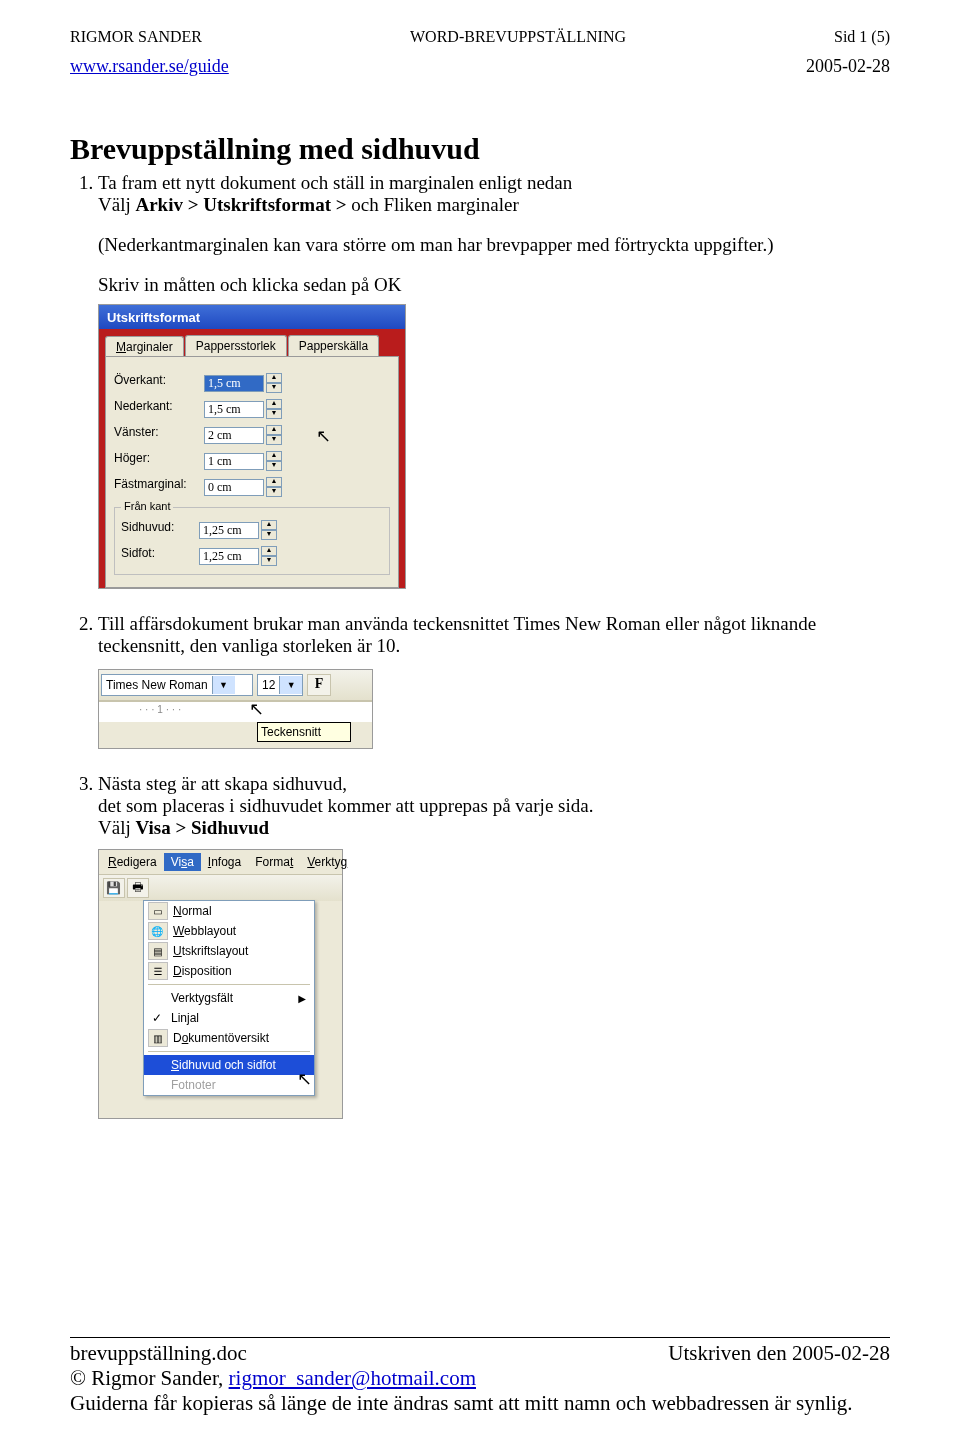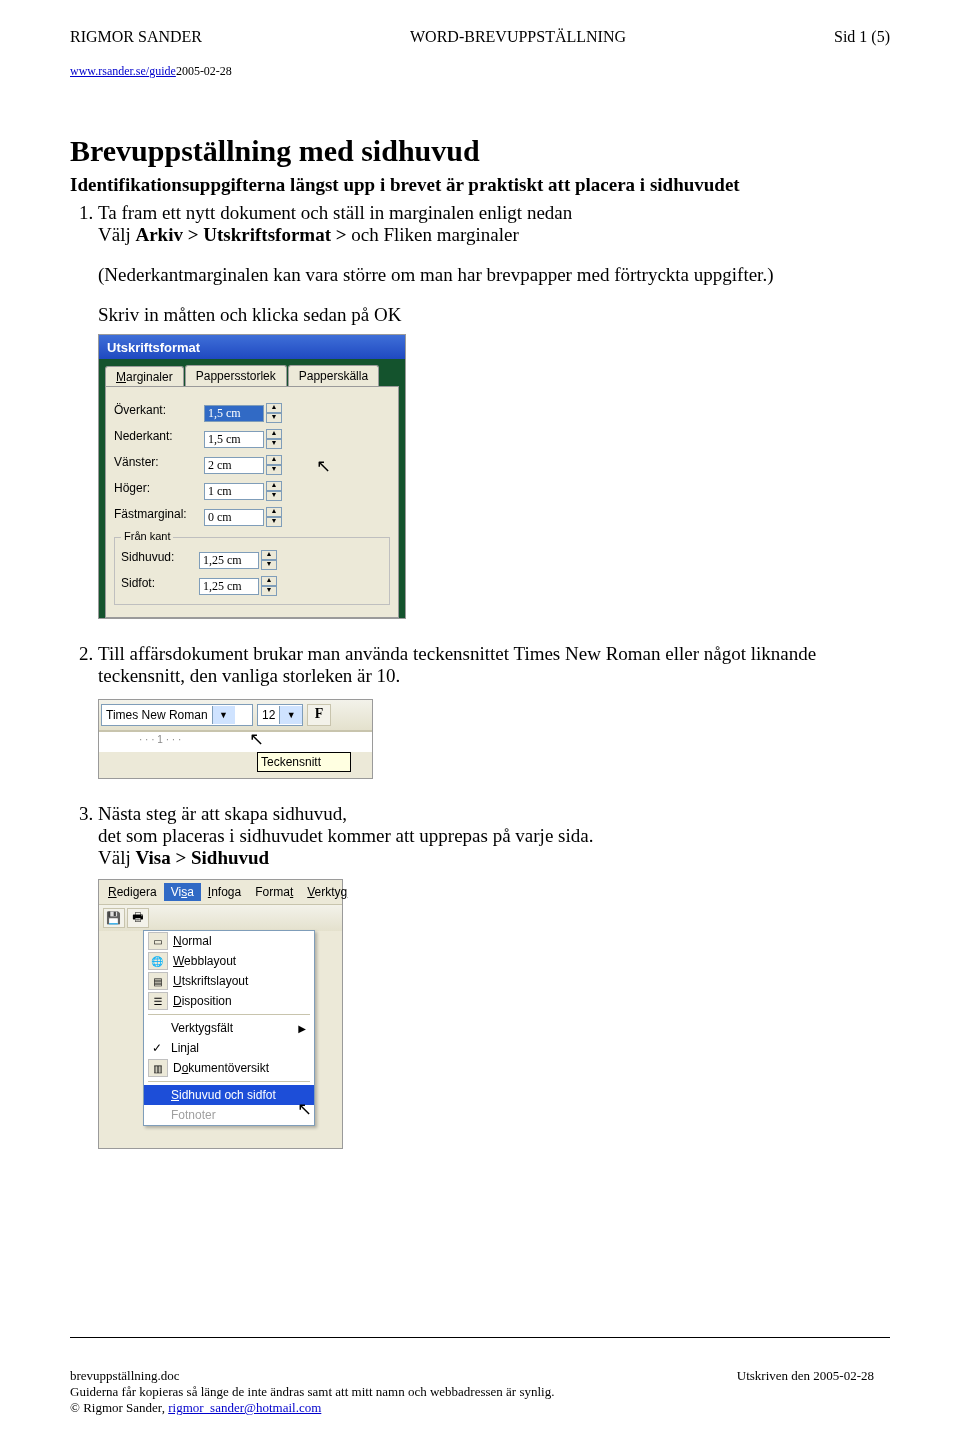--- a/index.html
+++ b/index.html
@@ -1,28 +1,28 @@
 <!DOCTYPE html>
 <html><head>
 <meta charset="utf-8">
 <style>
   html,body{margin:0;padding:0;background:#fff;font-family:"Times New Roman",Times,serif;color:#000}
   .page{width:960px;height:1448px;position:relative;margin:0 auto;box-sizing:border-box;padding:28px 70px 8px 70px}
   .hdr{display:flex;justify-content:space-between;font-size:16px}
   .hdr .r{text-align:center}
-  .sub{display:flex;font-size:12px;margin-top:18px}
+  .sub{display:flex;justify-content:space-between;font-size:18px;margin-top:10px}
   .link{color:#0000cc;text-decoration:underline}
   h1{font-size:30px;font-weight:bold;margin:55px 0 4px 0}
   .sect-title{font-weight:bold;font-size:19px;margin-top:6px}
   ol{margin:6px 0 0 0;padding-left:28px;font-size:19px}
   li{margin-bottom:6px}
   .plain{font-size:19px;margin:18px 0 0 28px}
   .bold{font-weight:bold}
   
-  .win1{margin:8px 13px 0 28px;width:306px;border:1px solid #9a9a9a;font-family:Tahoma,Arial,sans-serif;font-size:12px;background:#14532d}
+  .win1{margin:8px 13px 0 28px;width:306px;border:1px solid #9a9a9a;font-family:Tahoma,Arial,sans-serif;font-size:12px;background:#b91c1c}
   .titlebar{height:24px;background:linear-gradient(#3f6fd8,#1f49c1);color:#fff;display:flex;align-items:center;padding-left:8px;font-weight:bold;font-size:13px}
   .tabs{display:flex;margin:6px 0 0 6px}
   .tab{padding:3px 10px;border:1px solid #9a9a9a;border-bottom:none;background:#ece9d8;margin-right:1px;border-radius:3px 3px 0 0}
   .tab.active{background:#ece9d8;position:relative;top:1px}
   .panel{border:1px solid #9a9a9a;margin:0 6px;padding:10px 8px 12px 8px;background:#ece9d8}
   .row{display:flex;align-items:flex-start;margin:6px 0}
   .row label{width:90px}
   .inp{display:flex;align-items:center}
   .inp input{width:60px;height:17px;border:1px solid #7f9db9;background:#fff;font-family:Tahoma;font-size:12px;padding:1px 3px;box-sizing:border-box}
   .inp .sel{background:#316ac5;color:#fff}
@@ -53,41 +53,40 @@
   .mitem{display:flex;align-items:center;height:20px;padding:0 8px 0 4px}
   .mitem .mi-icon{width:18px;height:16px;margin-right:5px;background:#ece9d8;border:1px solid #c0c0c0;display:flex;align-items:center;justify-content:center;font-size:10px}
   .mitem.noicon .mi-icon{background:transparent;border:none}
   .mitem.hl{background:#1d4ed8;color:#fff}
   .mitem .arrow{margin-left:auto;font-size:10px}
   .msep{height:1px;background:#c8c4ad;margin:3px 4px}
   .mitem.disabled{color:#a0a0a0}
   .check{font-size:12px;width:18px;text-align:center;margin-right:5px}
   
   .ftr-line{position:absolute;left:70px;right:70px;bottom:110px;height:1px;background:#000}
-  .ftr{position:absolute;left:70px;right:86px;bottom:32px;font-size:13px}
+  .ftr{position:absolute;left:70px;right:70px;bottom:32px;font-size:21px}
   .ftr .top{display:flex;justify-content:space-between}
   u.acc{text-decoration:underline}
 </style>
 </head>
 <body>
 
 <div class="page">
 
   <div class="hdr">
     <span>RIGMOR SANDER</span>
     <span>WORD-BREVUPPSTÄLLNING</span>
     <span class="r">Sid 1 (5)</span>
   </div>
   <div class="sub">
     <a class="link">www.rsander.se/guide</a>
     <span>2005-02-28</span>
   </div>
 
   <h1>Brevuppställning med sidhuvud</h1>
-  <div class="sect-title">Identifikationsuppgifterna längst upp i brevet är praktiskt att placera i sidhuvudet</div>
 
   <ol start="1">
     <li>
       <span>Ta fram ett nytt dokument och ställ in marginalen enligt nedan</span><br>
       <span>Välj </span><span class="bold">Arkiv &gt; Utskriftsformat &gt;</span><span> och Fliken marginaler</span>
     </li>
   </ol>
   <div class="plain">(Nederkantmarginalen kan vara större om man har brevpapper med förtryckta uppgifter.)</div>
   <div class="plain" style="margin-top:18px">Skriv in måtten och klicka sedan på OK</div>
 
@@ -264,19 +263,19 @@
     </div>
     <span class="cursor" style="position:relative;left:198px;top:-28px">↖</span>
   </div>
 
   <div class="ftr-line"></div>
   <div class="ftr">
     <div class="top">
       <span>brevuppställning.doc</span>
       <span>Utskriven den 2005-02-28</span>
     </div>
-    <div>Guiderna får kopieras så länge de inte ändras samt att mitt namn och webbadressen är synlig.</div>
     <div>
       <span>© Rigmor Sander, </span><a class="link">rigmor_sander@hotmail.com</a>
     </div>
+    <div>Guiderna får kopieras så länge de inte ändras samt att mitt namn och webbadressen är synlig.</div>
   </div>
 
 </div>
 
 </body></html>

